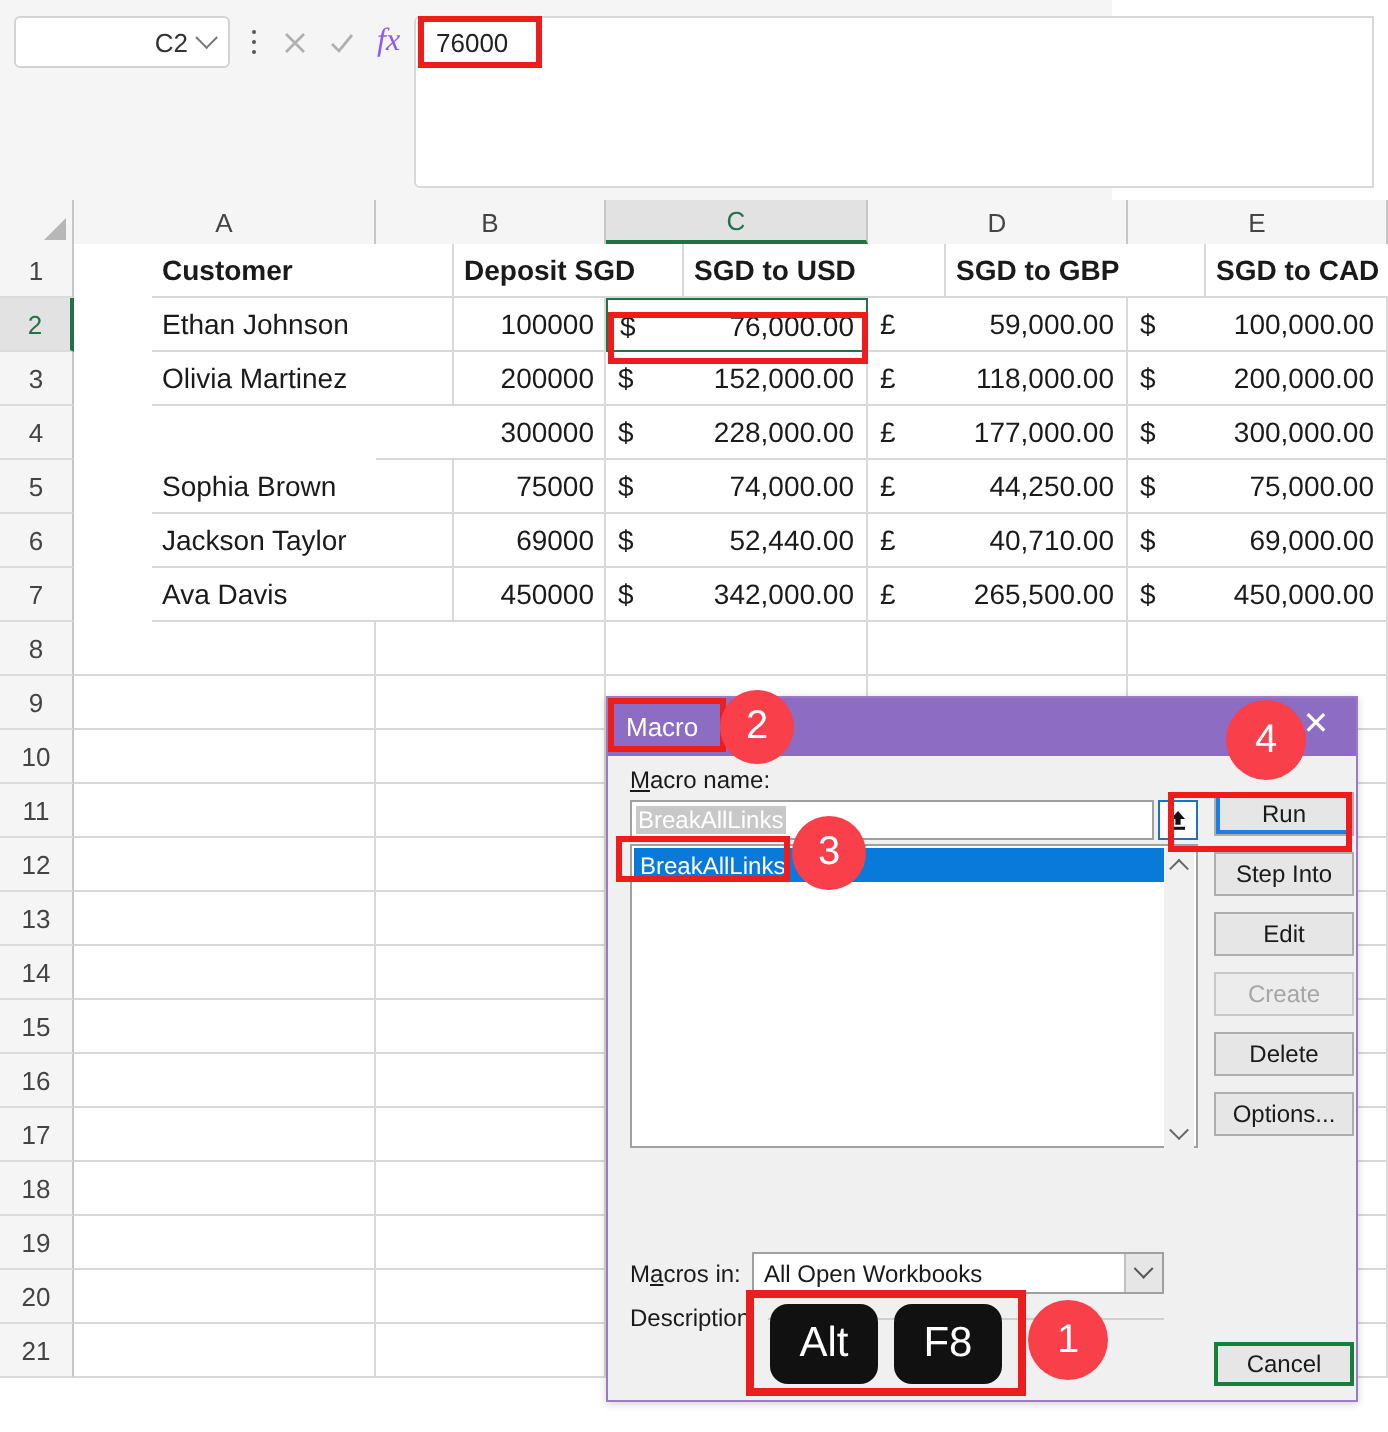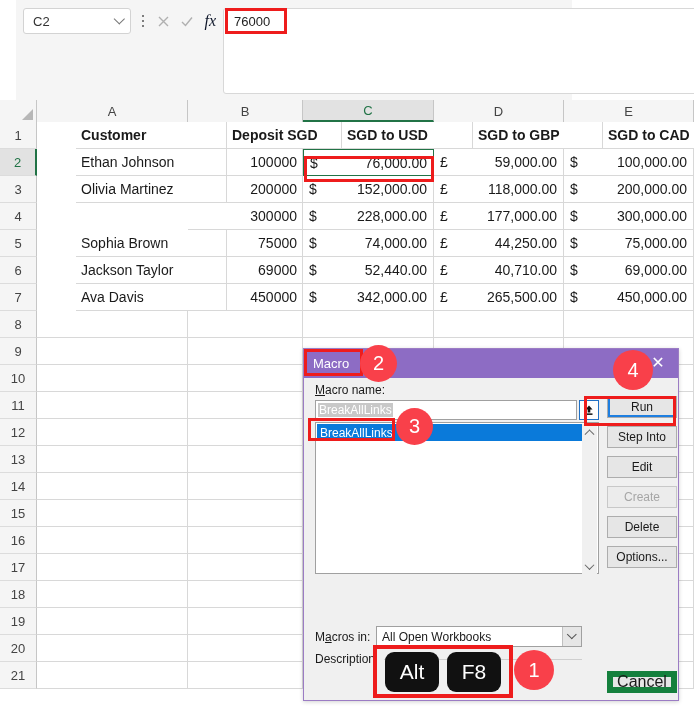--- a/index.html
+++ b/index.html
@@ -6,22 +6,23 @@
   html, body {
     width: 694px; height: 716px;
     font-family: "Liberation Sans", sans-serif;
     background: #ffffff;
     overflow: hidden;
   }
   #root { position: relative; width: 694px; height: 716px; }
 
   
   .topbar {
-    position: absolute; left: 16px; top: 0; width: 556px; height: 100px;
+    position: absolute; left: 0; top: 0; width: 556px; height: 100px;
     background: #f5f5f5;
+    text-align: right;
   }
   .namebox {
     position: absolute; left: 7px; top: 8px; width: 108px; height: 26px;
     background: #ffffff; border: 1px solid #d3d3d3; border-radius: 3px;
     display: flex; align-items: center;
   }
   .namebox-text {
     flex: 1; padding-left: 9px; font-size: 13px; color: #333;
   }
   .chevron-dn {
@@ -38,21 +39,21 @@
   }
   .kebab i { width: 2.5px; height: 2.5px; border-radius: 50%; background: #555; display: block; }
 
   .fxgroup {
     position: absolute; left: 137px; top: 8px; width: 68px; height: 26px;
     display: flex; align-items: center; gap: 2px;
   }
   .fx-ic { width: 22px; height: 22px; display: flex; align-items: center; justify-content: center; }
   .fx-x svg, .fx-chk svg { display: block; }
   .fx-italic {
-    font-family: "Liberation Serif", serif; font-style: italic; font-size: 16px; color: #0f172a;
+    font-family: "Liberation Serif", serif; font-style: italic; font-size: 16px; color: #8b5cf6;
   }
 
   .fbar-outer {
     position: absolute; left: 207px; top: 8px; width: 480px; height: 86px;
     background: #ffffff; border: 1px solid #d8d8d8; border-top-left-radius: 3px;
     border-bottom-left-radius: 3px;
   }
   .fbar-value {
     position: absolute; left: 10px; top: 5px;
     font-size: 13px; color: #222;
@@ -220,22 +221,22 @@
     width: 19px; height: 19px; background: #e6e6e6; border-left: 1px solid #c0c0c0;
     display: flex; align-items: center; justify-content: center;
   }
   .combo-arrow span { width: 7px; height: 7px; border-left: 1.3px solid #555; border-bottom: 1.3px solid #555; transform: rotate(-45deg) translate(1px,-2px); display: block; }
 
   .lbl-desc { position: absolute; left: 11px; top: 274px; font-size: 12px; color: #1a1a1a; }
   .desc-line { position: absolute; left: 80px; top: 281px; width: 198px; height: 1px; background: #cfcfcf; }
 
   .cancel-btn {
     position: absolute; left: 303px; top: 293px; width: 70px; height: 22px;
-    background: #e6e6e6; border: 6px solid #15803d;
-    font-size: 16px; color: #1a1a1a;
+    background: #e6e6e6; border: 2px solid #15803d;
+    font-size: 12px; color: #1a1a1a;
     display: flex; align-items: center; justify-content: center;
   }
 
   
   .keys-wrap {
     position: absolute; left: 373px; top: 645px; width: 140px; height: 53px;
     border: 4px solid #ee1c1c; z-index: 30;
     display: flex; align-items: center; justify-content: center; gap: 8px;
     background: transparent;
   }

